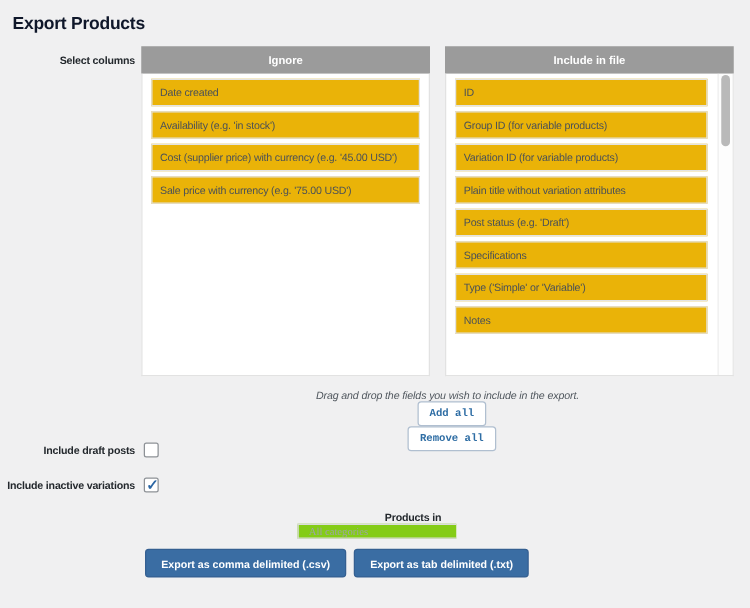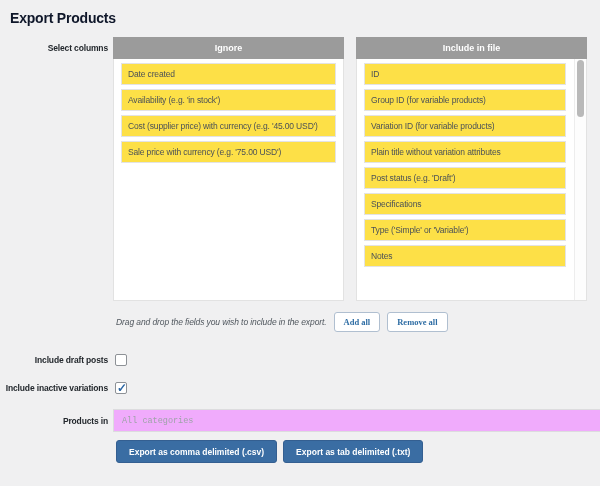--- a/index.html
+++ b/index.html
@@ -38,21 +38,21 @@
   .panel-list {
     position: relative;
     background: #ffffff;
     border: 1px solid #e2e2e2; border-top: none;
     height: 242px;
     padding: 4px 7px;
     overflow: hidden;
   }
   .panel-list ul { list-style: none; margin: 0; padding: 0; }
   .field-item {
-    background: #fde047;
+    background: #eab308;
     border: 1px solid #e3e3e3;
     color: #4b5157;
     font-size: 8.5px; letter-spacing: -0.15px;
     line-height: 10px;
     padding: 5px 6px;
     margin-bottom: 4px;
     white-space: nowrap; overflow: hidden;
     cursor: move;
   }
   .panel-list.has-scroll ul { margin-right: 13px; }
@@ -60,54 +60,54 @@
     position: absolute; top: 0; right: 0; bottom: 0;
     width: 12px; background: #fdfdfd;
     border-left: 1px solid #ededed;
   }
   .v-scroll-thumb {
     position: absolute; top: 1px; right: 2px;
     width: 7px; height: 57px;
     background: #b9b9b9; border-radius: 4px;
   }
   
-  .hint-row { margin: 10px 0 16px 116px; display: flex; align-items: center; height: 21px; }
+  .hint-row { margin: 10px 0 16px 116px; display: flex; align-items: center; height: 21px; flex-direction: column; }
   .hint-text { font-size: 8.5px; font-style: italic; color: #50575e; letter-spacing: -0.1px; }
   .btn-secondary {
     margin-left: 7px;
     height: 20px; padding: 0 9px;
     background: #ffffff;
     border: 1px solid #b0bfd0; border-radius: 3px;
     color: #2e6da4; font-size: 8.5px; font-weight: bold;
-    font-family: Liberation Serif, serif; cursor: pointer; line-height: 18px;
+    font-family: Liberation Mono, monospace; cursor: pointer; line-height: 18px;
   }
   
   .cb-section { margin-top: 21px; }
   .cb-row { display: flex; align-items: center; margin-bottom: 14px; height: 14px; }
   .cb-box {
     width: 12px; height: 12px;
     margin-left: 5px;
     background: #ffffff;
     border: 1px solid #8d9196; border-radius: 2px;
     position: relative; cursor: pointer;
   }
   .cb-box[data-checked="checked"]::after {
     content: "\2713";
     position: absolute; left: 1px; top: -2px;
     font-size: 12px; font-weight: bold; color: #2b66a4;
   }
   
-  .products-row { margin-top: 7px; display: flex; align-items: center; }
+  .products-row { margin-top: 7px; display: flex; align-items: center; flex-direction: column; }
   .text-input {
     flex: 1;
     height: 23px;
     margin-left: 3px;
     border: 1px solid #dcdcde; border-right: none;
-    background: #f0abfc;
-    font-family: Liberation Mono, monospace; font-size: 8.5px; color: #3c434a;
+    background: #84cc16;
+    font-family: Liberation Serif, serif; font-size: 8.5px; color: #3c434a;
     padding: 0 8px; outline: none;
   }
   .text-input::placeholder { color: #9ea3a8; opacity: 1; }
   
   .export-row { margin: 8px 0 0 116px; display: flex; gap: 6px; }
   .btn-primary {
     height: 23px; padding: 0 12px;
     background: #3a6da3;
     border: 1px solid #345f91; border-radius: 3px;
     color: #ffffff; font-size: 8.5px; font-weight: bold;

